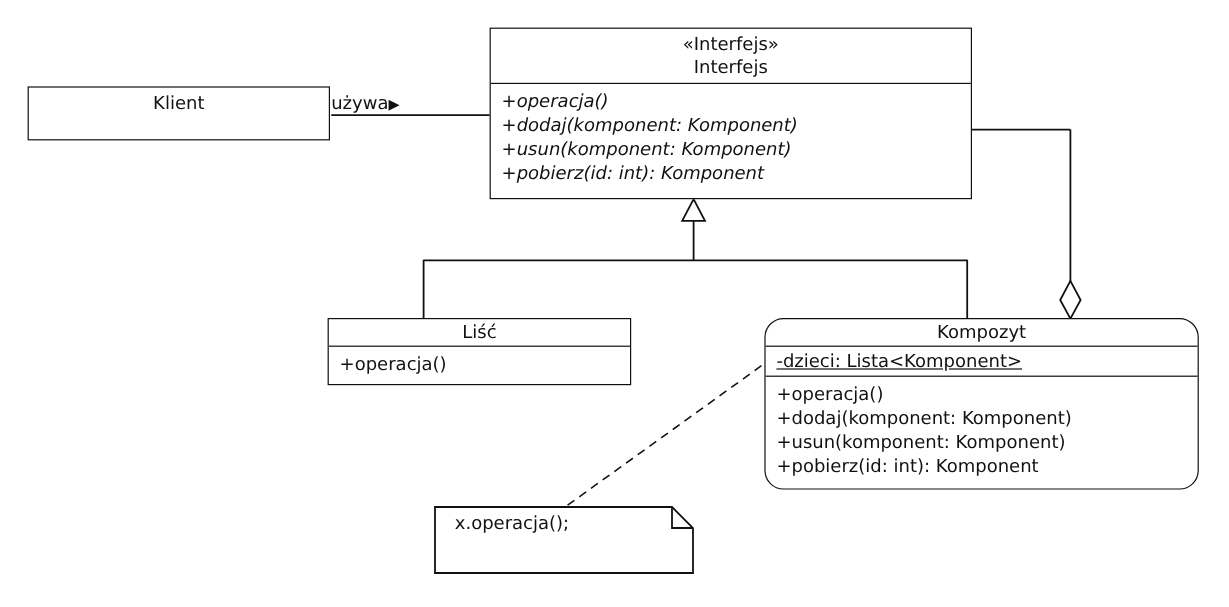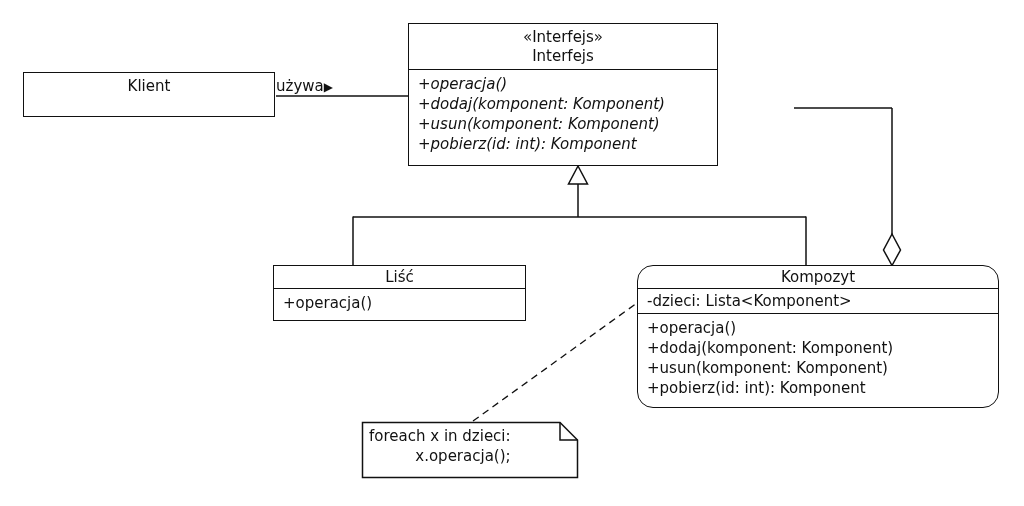--- a/index.html
+++ b/index.html
@@ -30,31 +30,32 @@
     text-align: center;
     line-height: 19px;
     padding: 4px 0 3px 0;
   }
   .uml-header.single { line-height: 18px; padding: 2px 0; }
   .with-rule { border-bottom: 1.5px solid #111111; }
   .uml-attrs {
     line-height: 19px;
     padding: 3px 6px 2px 9px;
     white-space: nowrap;
+    text-decoration: underline;
   }
   .uml-members {
     line-height: 20px;
     padding: 4px 6px 0 9px;
     white-space: nowrap;
   }
   .italic-members { font-style: italic; }
 
   #box-klient   { left: 23px;  top: 72px;  width: 252px; height: 45px; }
   #box-klient .uml-header { line-height: 18px; padding-top: 4px; }
-  #box-komponent{ left: 408px; top: 23px;  width: 310px; height: 143px; }
+  #box-komponent{ left: 408px; top: 23px;  width: 402px; height: 143px; }
   #box-lisc     { left: 228px; top: 265px; width: 253px; height: 56px; margin-left: 45px; }
   #box-kompozyt { left: 637px; top: 265px; width: 362px; height: 143px; border-radius: 16px; }
 
   #uzywa-label {
     position: absolute;
     left: 276px; top: 78px; width: 107px;
     font-size: 15px;
     line-height: 16px;
     z-index: 2;
     white-space: nowrap;
@@ -131,17 +132,16 @@
     </div>
     <div class="uml-members">
       <div>+operacja()</div>
       <div>+dodaj(komponent: Komponent)</div>
       <div>+usun(komponent: Komponent)</div>
       <div>+pobierz(id: int): Komponent</div>
     </div>
   </div>
 
   <div id="note-text">
-    <div class="note-line-1">foreach x in dzieci:</div>
     <div class="note-line-2">x.operacja();</div>
   </div>
 
 </div>
 
 </body></html>

